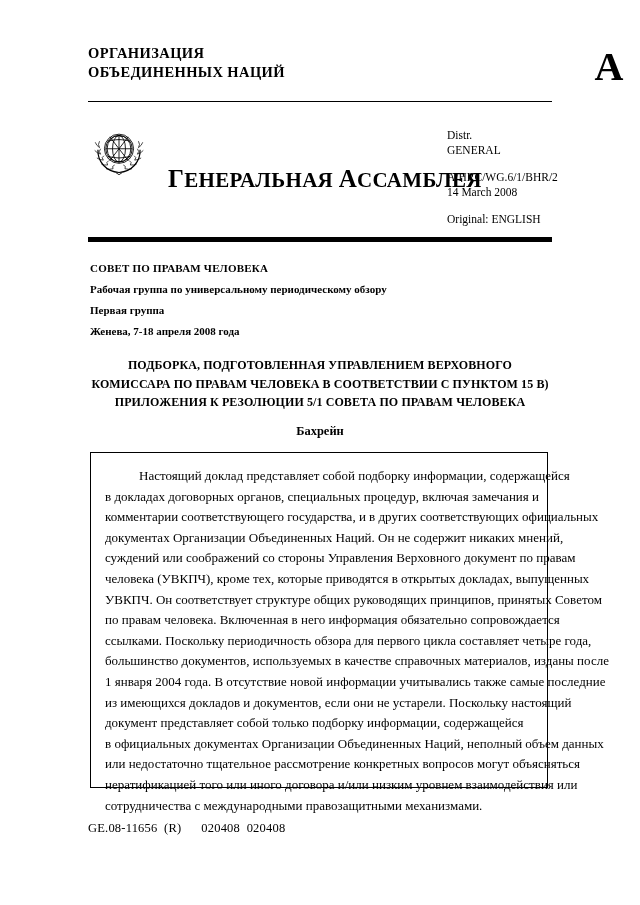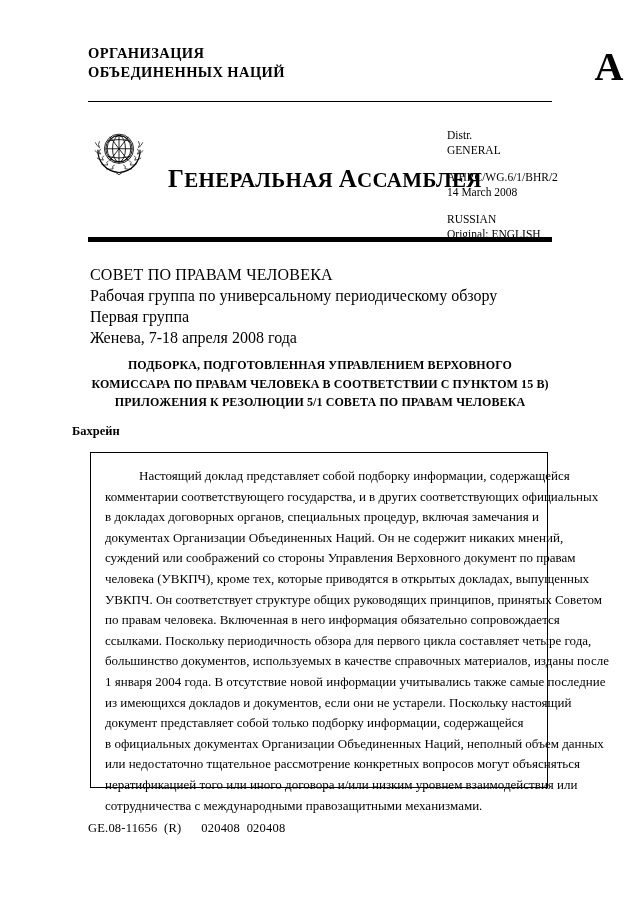--- a/index.html
+++ b/index.html
@@ -103,24 +103,25 @@
     line-height: 14.5px;
   }
   .distr .grp { margin-bottom: 13px; }
   .distr .grp:last-child { margin-bottom: 0; }
   .distr div { white-space: nowrap; }
 
   
   .council {
     position: absolute;
     left: 90px;
-    top: 264px;
+    top: 258px;
     width: 470px;
-    font-size: 16px;
+    font-size: 11px;
     line-height: 21px;
+    font-weight: bold;
   }
   .council .hdr { letter-spacing: 0.2px; }
 
   
   .doc-title {
     position: absolute;
     left: 72px;
     top: 356px;
     width: 496px;
     text-align: center;
@@ -129,20 +130,21 @@
     line-height: 18.5px;
     letter-spacing: 0.1px;
   }
   .doc-title div { white-space: nowrap; }
 
   .subject {
     position: absolute;
     left: 72px;
     top: 424px;
     width: 496px;
+    text-align: center;
     font-size: 12.5px;
     font-weight: bold;
   }
 
   
   .abstract-box {
     position: absolute;
     left: 90px;
     top: 452px;
     width: 458px;
@@ -235,21 +237,20 @@
   <div class="distr">
     <div class="grp">
       <div>Distr.</div>
       <div>GENERAL</div>
     </div>
     <div class="grp">
       <div>A/HRC/WG.6/1/BHR/2</div>
       <div>14 March 2008</div>
     </div>
     <div class="grp">
-      <div>RUSSIAN</div>
       <div>Original:  ENGLISH</div>
     </div>
   </div>
 
   <div class="rule-thick"></div>
 
   <div class="council">
     <div class="hdr">СОВЕТ ПО ПРАВАМ ЧЕЛОВЕКА</div>
     <div>Рабочая группа по универсальному периодическому обзору</div>
     <div>Первая группа</div>
@@ -261,22 +262,22 @@
     <div>КОМИССАРА ПО ПРАВАМ ЧЕЛОВЕКА В СООТВЕТСТВИИ С ПУНКТОМ 15 В)</div>
     <div>ПРИЛОЖЕНИЯ К РЕЗОЛЮЦИИ 5/1 СОВЕТА ПО ПРАВАМ ЧЕЛОВЕКА</div>
   </div>
 
   <div class="subject">Бахрейн</div>
 
   <div class="abstract-box">
     <div class="abstract-inner">
       <p>
         <span class="indent">Настоящий доклад представляет собой подборку информации, содержащейся</span>
+        <span>в докладах договорных органов, специальных процедур, включая замечания и</span>
         <span>комментарии соответствующего государства, и в других соответствующих официальных</span>
-        <span>в докладах договорных органов, специальных процедур, включая замечания и</span>
         <span>документах Организации Объединенных Наций.  Он не содержит никаких мнений,</span>
         <span>суждений или соображений со стороны Управления Верховного документ по правам</span>
         <span>человека (УВКПЧ), кроме тех, которые приводятся в открытых докладах, выпущенных</span>
         <span>УВКПЧ.  Он соответствует структуре общих руководящих принципов, принятых Советом</span>
         <span>по правам человека.  Включенная в него информация обязательно сопровождается</span>
         <span>ссылками.  Поскольку периодичность обзора для первого цикла составляет четыре года,</span>
         <span>большинство документов, используемых в качестве справочных материалов, изданы после</span>
         <span>1 января 2004 года.  В отсутствие новой информации учитывались также самые последние</span>
         <span>из имеющихся докладов и документов, если они не устарели.  Поскольку настоящий</span>
         <span>документ представляет собой только подборку информации, содержащейся</span>

